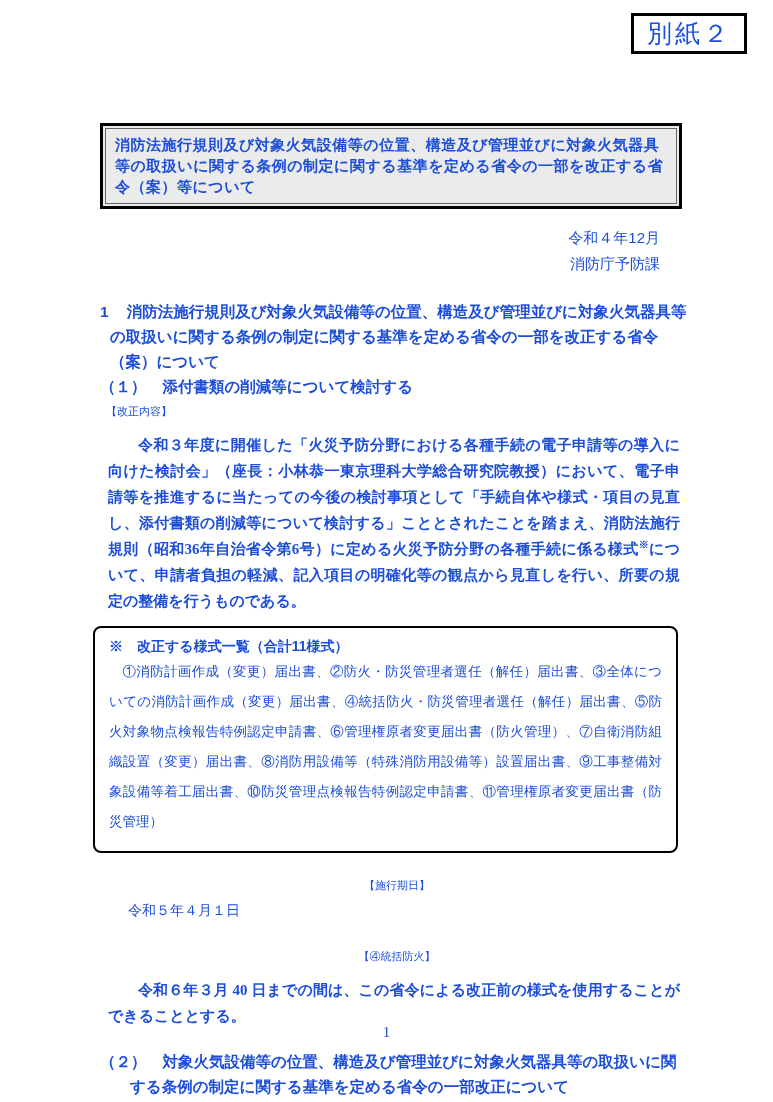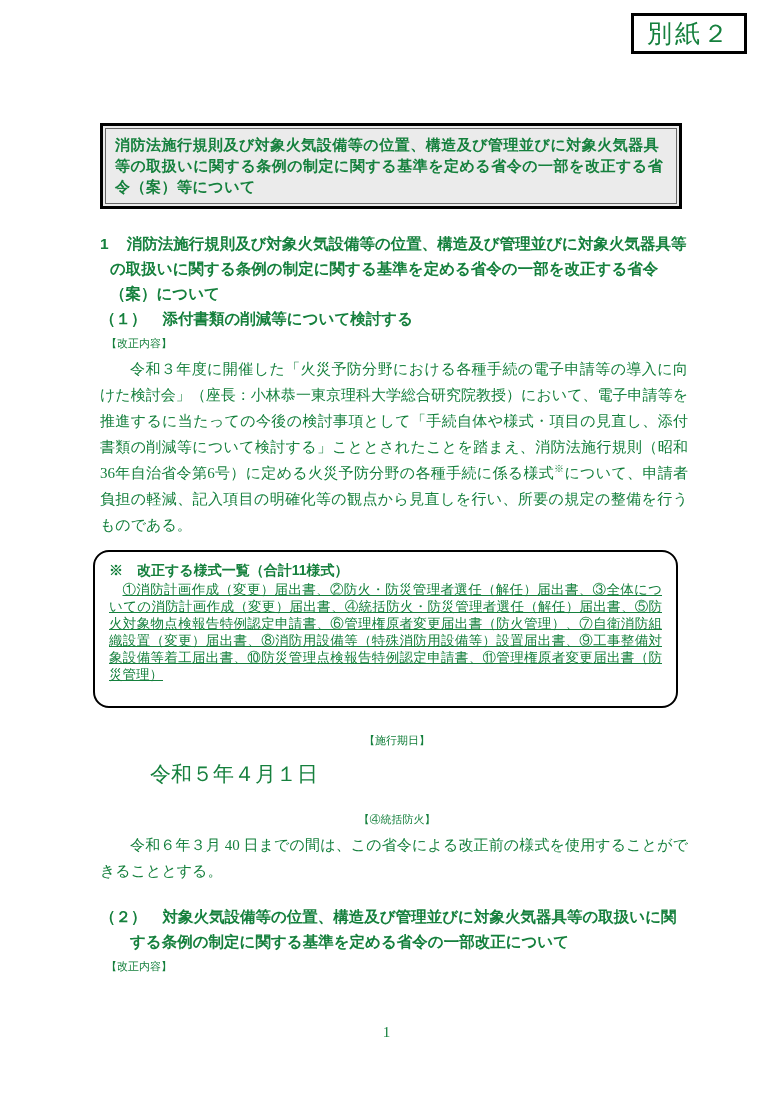--- a/index.html
+++ b/index.html
@@ -1,21 +1,21 @@
 <!DOCTYPE html>
 <html lang="ja"><head>
 <meta charset="utf-8">
 <style>
   html, body { margin: 0; padding: 0; background: #ffffff; }
   .page {
     position: relative;
     width: 773px;
     height: 1102px;
     background: #ffffff;
-    color: #15803d;
+    color: #1d4ed8;
     font-family: "Liberation Serif", serif;
     overflow: hidden;
   }
   
   .attachment-box {
     position: absolute;
     top: 13px;
     right: 26px;
     border: 3px solid #000;
     padding: 2px 13px 3px;
@@ -84,56 +84,56 @@
     font-size: 11px;
     line-height: 25px;
     margin: 0;
     padding-left: 6px;
   }
   .bracket-label.spaced { margin-top: 20px; text-align: center; }
   
   .body-p {
     font-size: 15px;
     line-height: 26px;
-    margin: 0;
+    margin: 8px;
     text-indent: 2em;
     text-align: justify;
+    font-weight: bold;
   }
   .one-liner {
-    font-size: 21px;
+    font-size: 14px;
     line-height: 26px;
-    margin: 8px;
+    margin: 0;
     padding-left: 2em;
   }
   .ref-sup {
     font-size: 10px;
     vertical-align: super;
     line-height: 0;
   }
   
   .note-box {
     margin: 12px 10px 0 -7px;
     border: 2px solid #000;
-    border-radius: 16px;
-    padding: 7px 14px 23px;
+    border-radius: 8px;
+    padding: 7px 14px 14px;
   }
   .note-title {
     font-family: "Liberation Sans", sans-serif;
     font-weight: bold;
     font-size: 14px;
     line-height: 22px;
     margin: 0;
   }
   .note-body {
     font-size: 13.5px;
-    line-height: 17px;
+    line-height: 30px;
     margin: 0;
     text-indent: 1em;
     text-align: justify;
-    text-decoration: underline;
   }
   
   .page-number {
     position: absolute;
     left: 0;
     right: 0;
     top: 1022px;
     text-align: center;
     font-size: 15px;
     line-height: 20px;
@@ -147,20 +147,24 @@
   <div class="attachment-box">
     <span>別紙２</span>
   </div>
 
   <div class="content">
 
     <div class="title-box">
       <div class="title-box-inner">消防法施行規則及び対象火気設備等の位置、構造及び管理並びに対象火気器具等の取扱いに関する条例の制定に関する基準を定める省令の一部を改正する省令（案）等について</div>
     </div>
 
+    <div class="date-block">
+      <div>令和４年12月</div>
+      <div>消防庁予防課</div>
+    </div>
 
     <p class="sec-heading level1"><span class="h-num">1</span><span>消防法施行規則及び対象火気設備等の位置、構造及び管理並びに対象火気器具等の取扱いに関する条例の制定に関する基準を定める省令の一部を改正する省令（案）について</span></p>
 
     <p class="sec-heading level2"><span class="h-num2">（１）</span><span>添付書類の削減等について検討する</span></p>
 
     <p class="bracket-label">【改正内容】</p>
 
     <p class="body-p"><span>令和３年度に開催した「火災予防分野における各種手続の電子申請等の導入に向けた検討会」（座長：小林恭一東京理科大学総合研究院教授）において、電子申請等を推進するに当たっての今後の検討事項として「手続自体や様式・項目の見直し、添付書類の削減等について検討する」こととされたことを踏まえ、消防法施行規則（昭和36年自治省令第6号）に定める火災予防分野の各種手続に係る様式</span><sup class="ref-sup">※</sup><span>について、申請者負担の軽減、記入項目の明確化等の観点から見直しを行い、所要の規定の整備を行うものである。</span></p>
 
     <div class="note-box">

